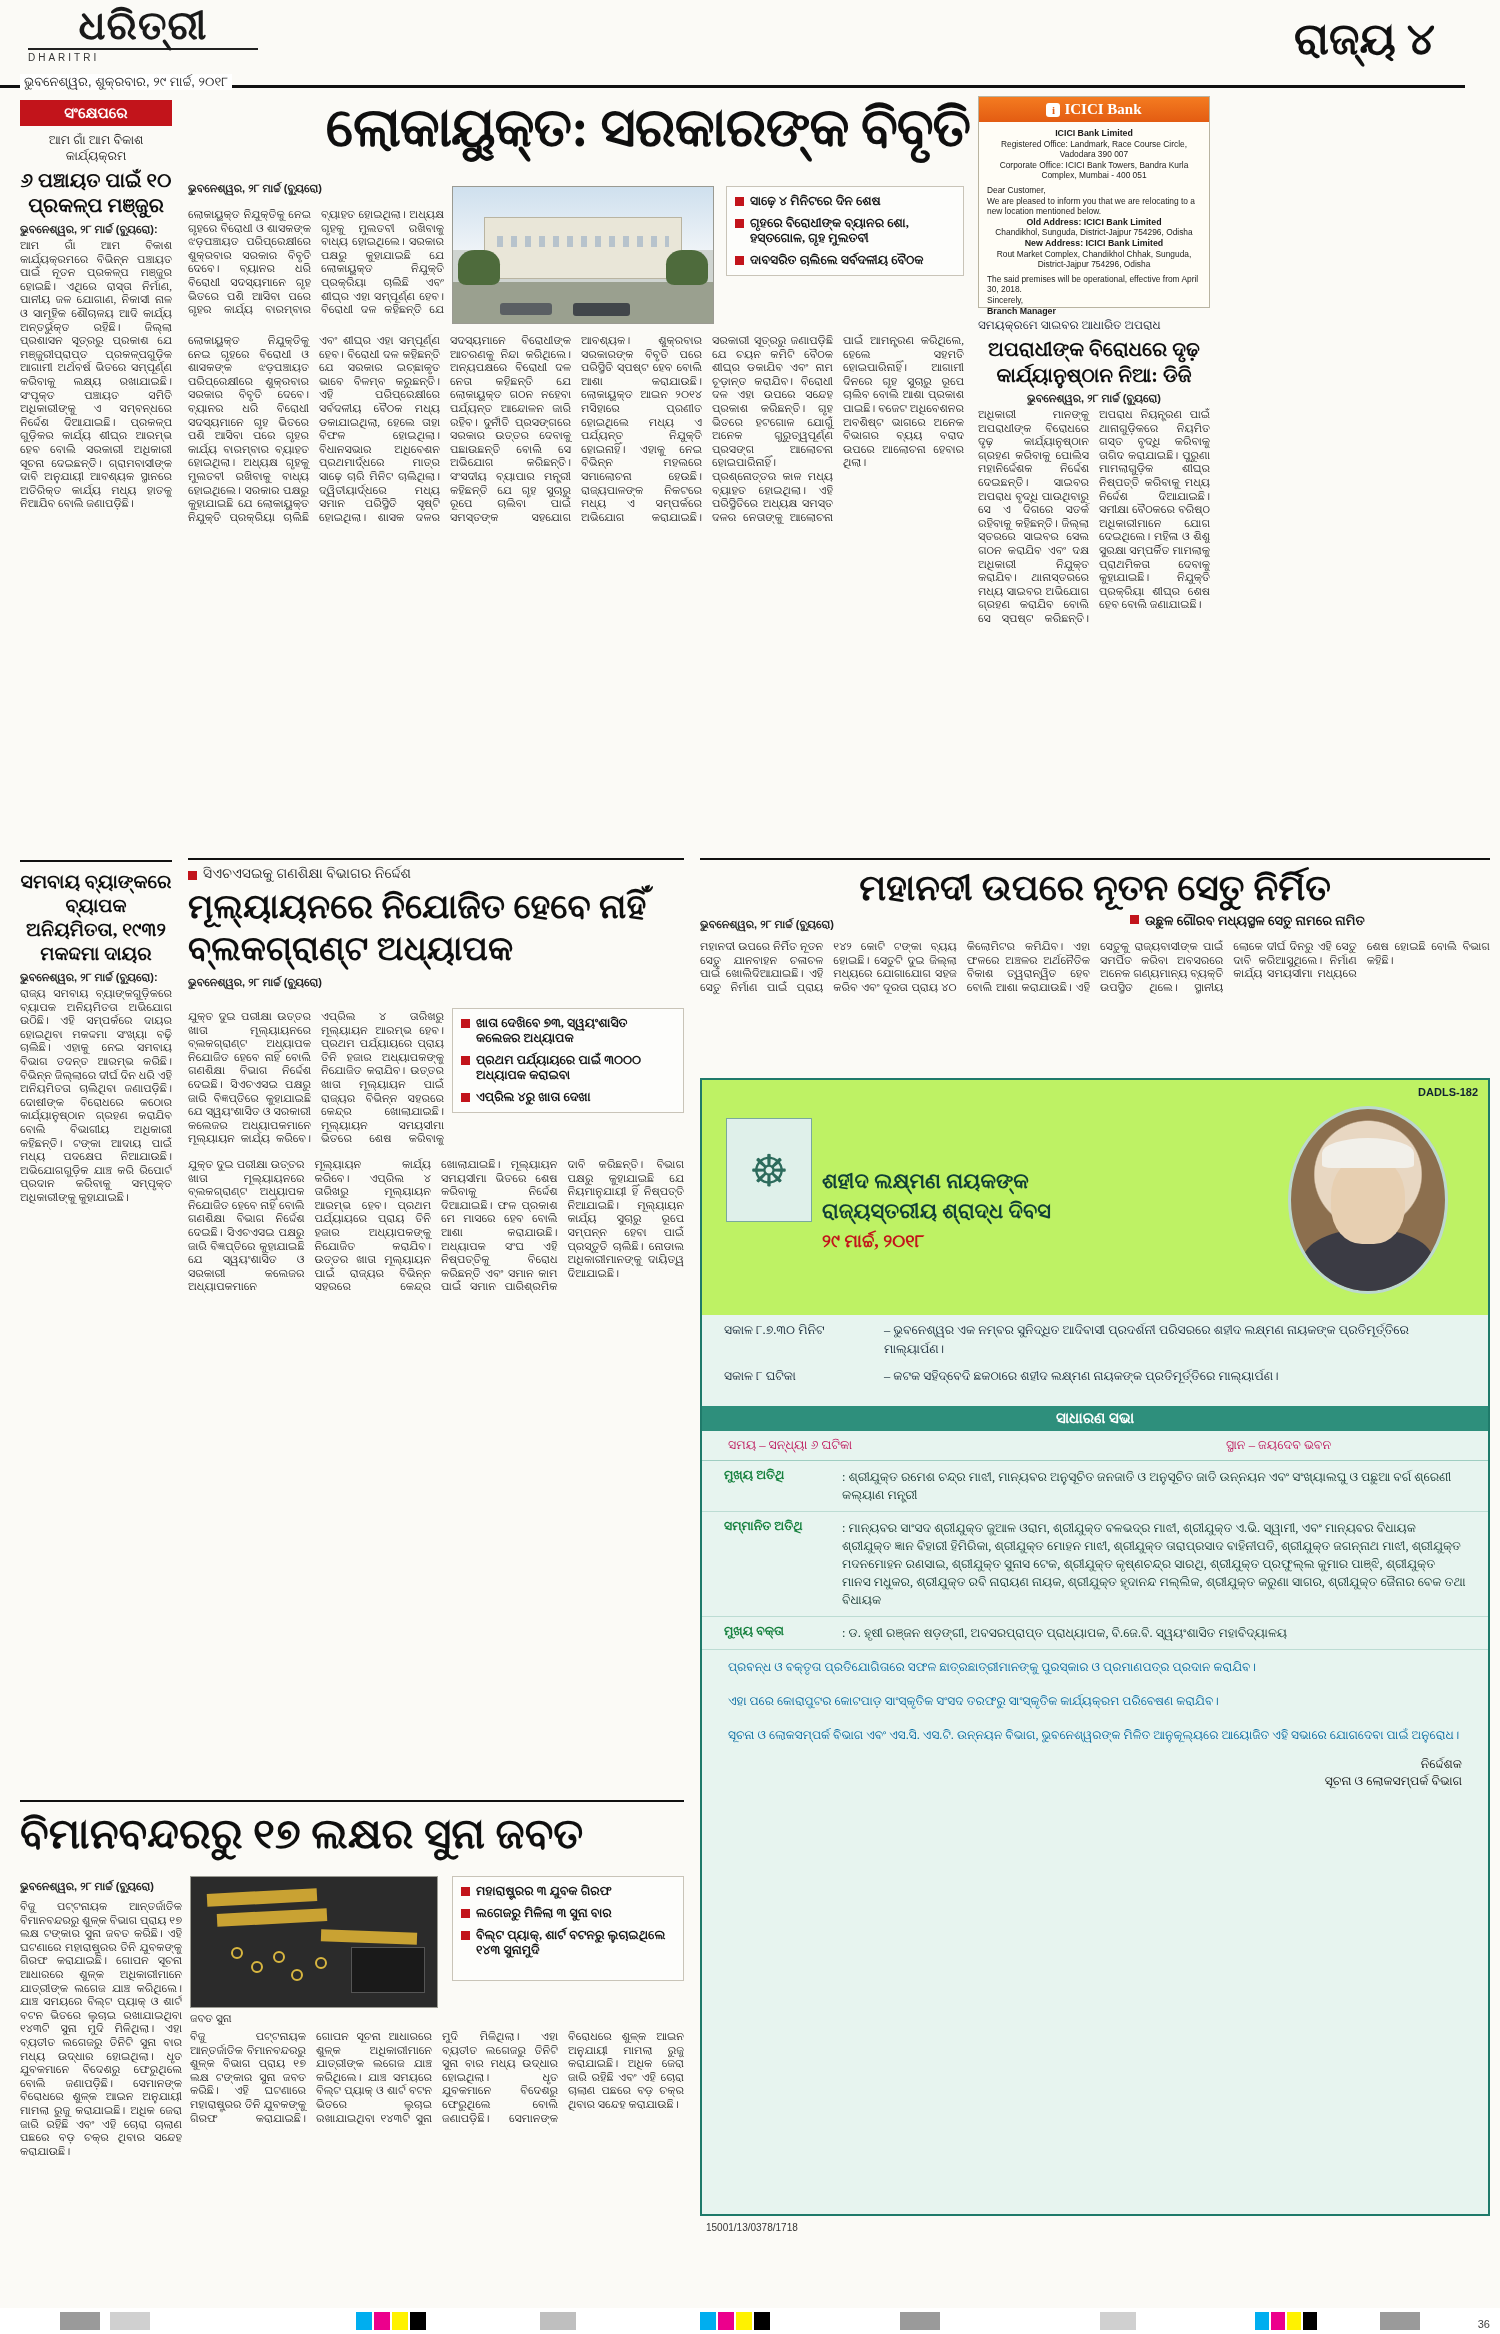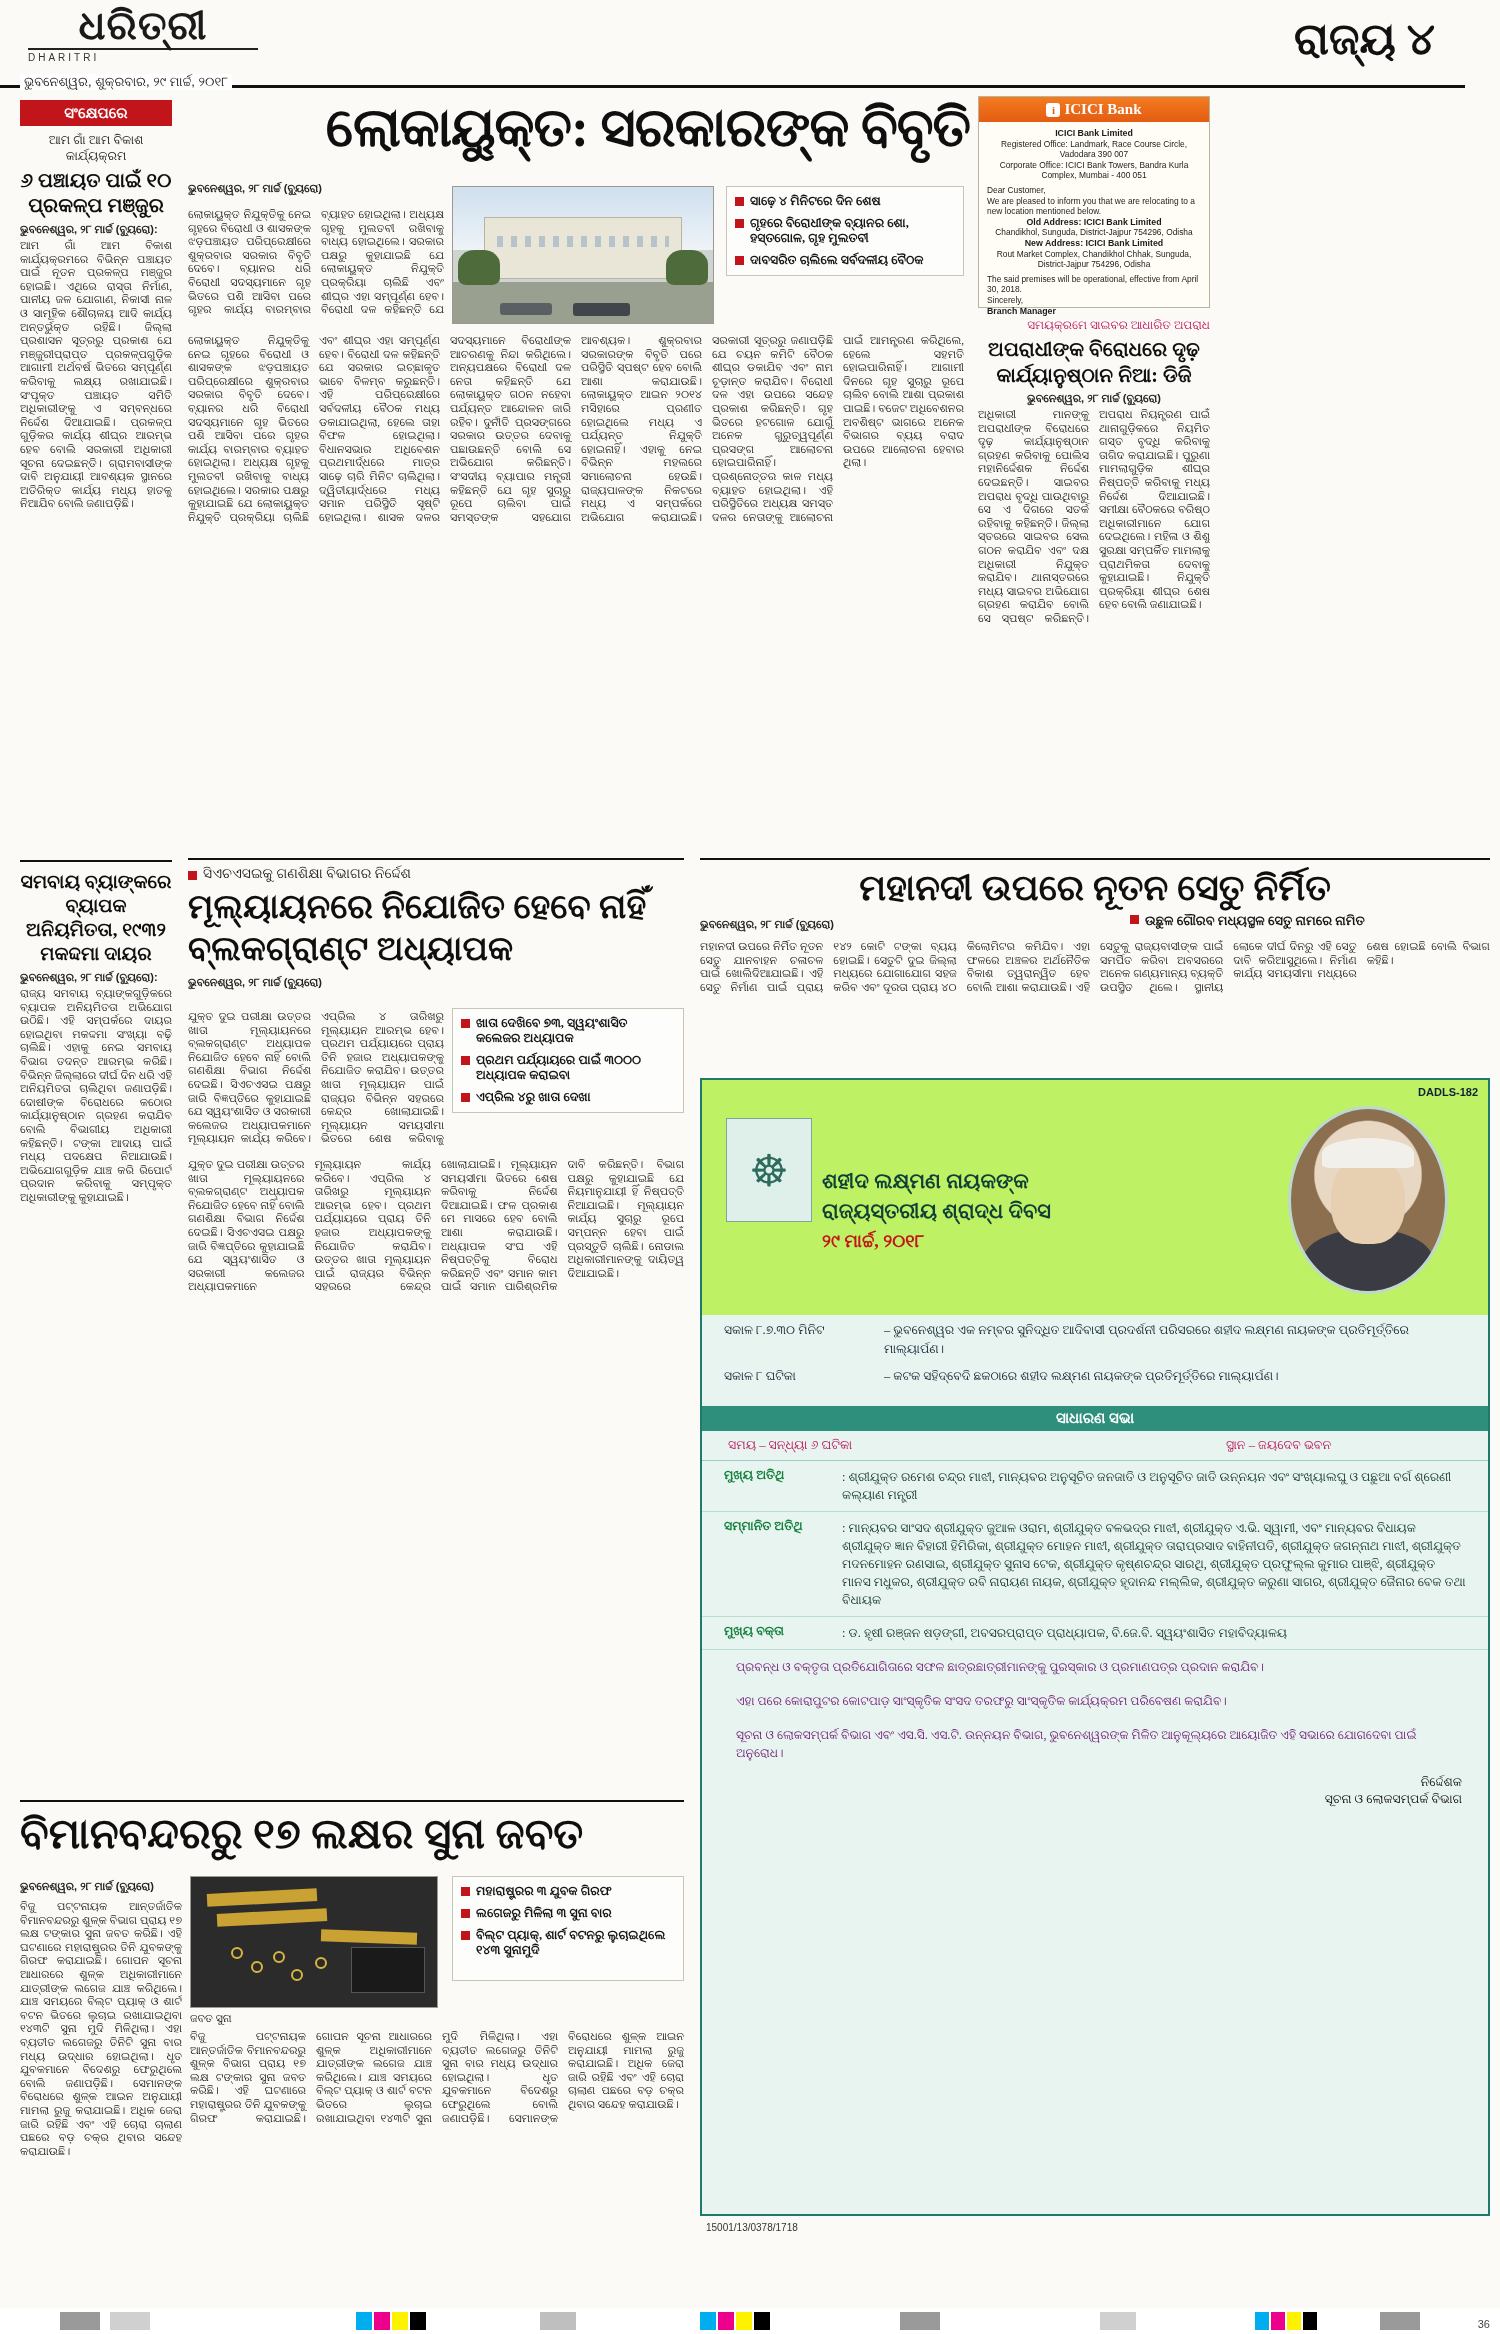--- a/index.html
+++ b/index.html
@@ -126,21 +126,21 @@
   .sched-row { display:flex; gap:10px; margin-bottom:8px; }
   .sched-time { width:150px; flex:0 0 150px; }
   .sabha-bar {
     background:#2e8f7c; color:#fff; text-align:center; font-weight:bold;
     font-family:"Liberation Serif", serif; font-size:15px; padding:4px 0; margin:6px 0 0;
   }
   .sabha-meta { display:flex; font-family:"Liberation Serif", serif; font-size:12.6px; color:#be185d; padding:7px 26px; border-bottom:1px solid #9fcdc1;}
   .guest-row { display:flex; gap:10px; padding:7px 22px; border-bottom:1px solid #bcdcd3; }
   .guest-label { width:108px; flex:0 0 108px; color:#15803d; font-weight:bold; font-family:"Liberation Serif", serif; font-size:12.5px; }
   .guest-text { font-family:"Liberation Serif", serif; font-size:12.4px; line-height:18px; color:#11332c; }
-  .poster-foot { font-family:"Liberation Serif", serif; font-size:12.2px; line-height:18px; color:#701a75; padding:8px 34px; }
+  .poster-foot { font-family:"Liberation Serif", serif; font-size:12.2px; line-height:18px; color:#0369a1; padding:8px 26px; }
   .poster-sign { text-align:right; padding:4px 26px 8px; font-family:"Liberation Serif", serif; font-size:12.4px; line-height:17px; }
 
   
   .colorbar { position:absolute; left:0; bottom:0; width:1500px; height:26px; background:#fff; }
   .cb { position:absolute; top:4px; height:18px; }
   .page-num { position:absolute; right:10px; bottom:4px; font-size:11px; color:#444; }
 </style>
 </head>
 <body>
 
@@ -225,21 +225,21 @@
       <span>Rout Market Complex, Chandikhol Chhak, Sunguda, District-Jajpur 754296, Odisha</span>
       <div class="icici-left" style="margin-top:4px;">
         <span>The said premises will be operational, effective from April 30, 2018.</span><br>
         <span>Sincerely,</span><br>
         <b>Branch Manager</b>
       </div>
     </div>
   </div>
 
   <div style="position:absolute;left:978px;top:318px;width:232px;">
-    <div style="font-family:'Liberation Serif',serif;font-size:12px;text-align:right;color:#be185d;">ସମୟକ୍ରମେ ସାଇବର ଆଧାରିତ ଅପରାଧ</div>
+    <div style="font-family:'Liberation Serif',serif;font-size:12px;text-align:left;color:#0f172a;">ସମୟକ୍ରମେ ସାଇବର ଆଧାରିତ ଅପରାଧ</div>
     <div class="headline" style="font-size:20px;text-align:center;line-height:26px;margin:3px 0 4px;">ଅପରାଧୀଙ୍କ ବିରୋଧରେ ଦୃଢ଼ କାର୍ଯ୍ୟାନୁଷ୍ଠାନ ନିଆ: ଡିଜି</div>
     <div class="byline" style="text-align:center;">ଭୁବନେଶ୍ୱର, ୨୮ ମାର୍ଚ୍ଚ (ବ୍ୟୁରୋ)</div>
     <div class="col-text" style="column-count:2;height:500px;overflow:hidden;">ଅଧିକାରୀ ମାନଙ୍କୁ ଅପରାଧୀଙ୍କ ବିରୋଧରେ ଦୃଢ଼ କାର୍ଯ୍ୟାନୁଷ୍ଠାନ ଗ୍ରହଣ କରିବାକୁ ପୋଲିସ ମହାନିର୍ଦ୍ଦେଶକ ନିର୍ଦ୍ଦେଶ ଦେଇଛନ୍ତି। ସାଇବର ଅପରାଧ ବୃଦ୍ଧି ପାଉଥିବାରୁ ସେ ଏ ଦିଗରେ ସତର୍କ ରହିବାକୁ କହିଛନ୍ତି। ଜିଲ୍ଲା ସ୍ତରରେ ସାଇବର ସେଲ ଗଠନ କରାଯିବ ଏବଂ ଦକ୍ଷ ଅଧିକାରୀ ନିଯୁକ୍ତ କରାଯିବ। ଥାନାସ୍ତରରେ ମଧ୍ୟ ସାଇବର ଅଭିଯୋଗ ଗ୍ରହଣ କରାଯିବ ବୋଲି ସେ ସ୍ପଷ୍ଟ କରିଛନ୍ତି। ଅପରାଧ ନିୟନ୍ତ୍ରଣ ପାଇଁ ଥାନାଗୁଡ଼ିକରେ ନିୟମିତ ଗସ୍ତ ବୃଦ୍ଧି କରିବାକୁ ତାଗିଦ କରାଯାଇଛି। ପୁରୁଣା ମାମଲାଗୁଡ଼ିକ ଶୀଘ୍ର ନିଷ୍ପତ୍ତି କରିବାକୁ ମଧ୍ୟ ନିର୍ଦ୍ଦେଶ ଦିଆଯାଇଛି। ସମୀକ୍ଷା ବୈଠକରେ ବରିଷ୍ଠ ଅଧିକାରୀମାନେ ଯୋଗ ଦେଇଥିଲେ। ମହିଳା ଓ ଶିଶୁ ସୁରକ୍ଷା ସମ୍ପର୍କିତ ମାମଲାକୁ ପ୍ରାଥମିକତା ଦେବାକୁ କୁହାଯାଇଛି। ନିଯୁକ୍ତି ପ୍ରକ୍ରିୟା ଶୀଘ୍ର ଶେଷ ହେବ ବୋଲି ଜଣାଯାଇଛି।</div>
   </div>
 
   <div class="rule-top" style="position:absolute;left:188px;top:858px;width:496px;padding-top:6px;">
     <div style="display:flex;align-items:center;gap:6px;">
       <div class="bullet-sq"></div>
       <div style="font-family:'Liberation Serif',serif;font-size:14px;color:#222;">ସିଏଚଏସଇକୁ ଗଣଶିକ୍ଷା ବିଭାଗର ନିର୍ଦ୍ଦେଶ</div>
     </div>

